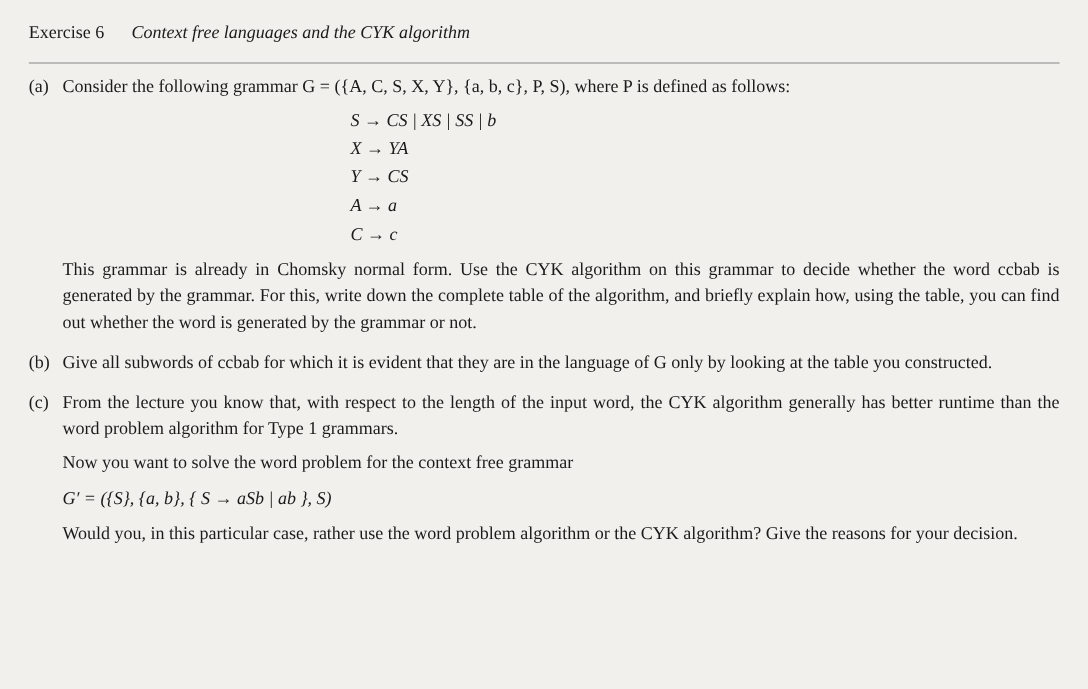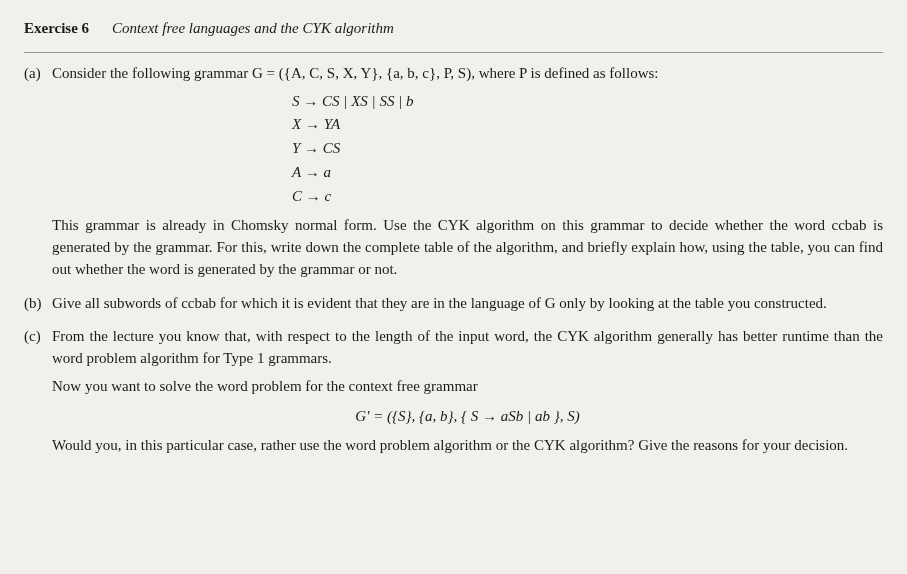--- a/index.html
+++ b/index.html
@@ -10,21 +10,21 @@
       line-height: 1.45;
       color: #1a1a1a;
       background: #f2f0ec;
       width: 907px;
       box-sizing: border-box;
     }
     .title-line {
       margin-bottom: 12px;
     }
     .exercise-label {
-      font-weight: bold;
+      font-weight: normal;
     }
     .exercise-title {
       font-style: italic;
       margin-left: 19px;
     }
     .hr-thin {
       border: none;
       border-top: 1px solid #999;
       margin: 6px 0 10px;
     }
@@ -44,21 +44,21 @@
       text-align: justify;
     }
     .grammar-block {
       margin: 0 0 8px 240px;
       font-style: italic;
     }
     .grammar-line {
       margin: 2px 0;
     }
     .center-eq {
-      text-align: center;
+      text-align: left;
       margin: 8px 0;
       font-style: italic;
     }
   </style>
 </head>
 <body>
 
 <div class="title-line">
   <span class="exercise-label">Exercise 6</span>
   <span class="exercise-title">Context free languages and the CYK algorithm</span>

